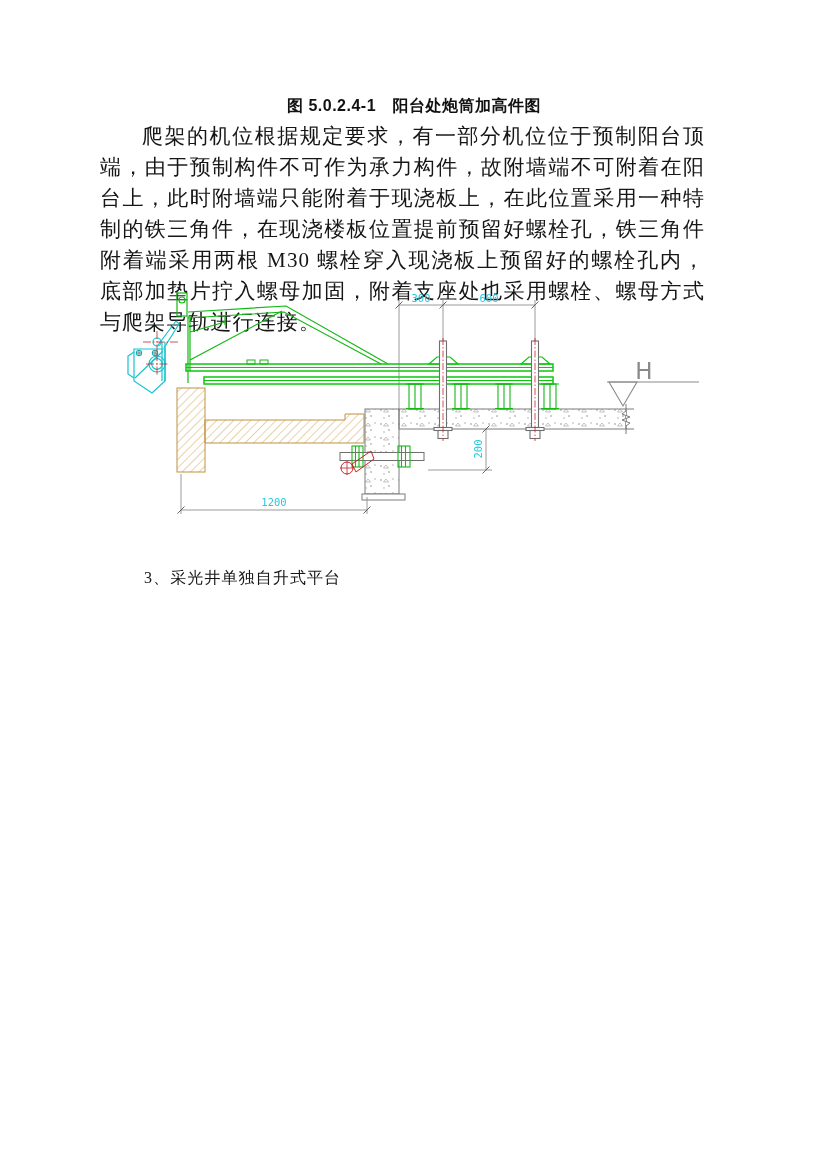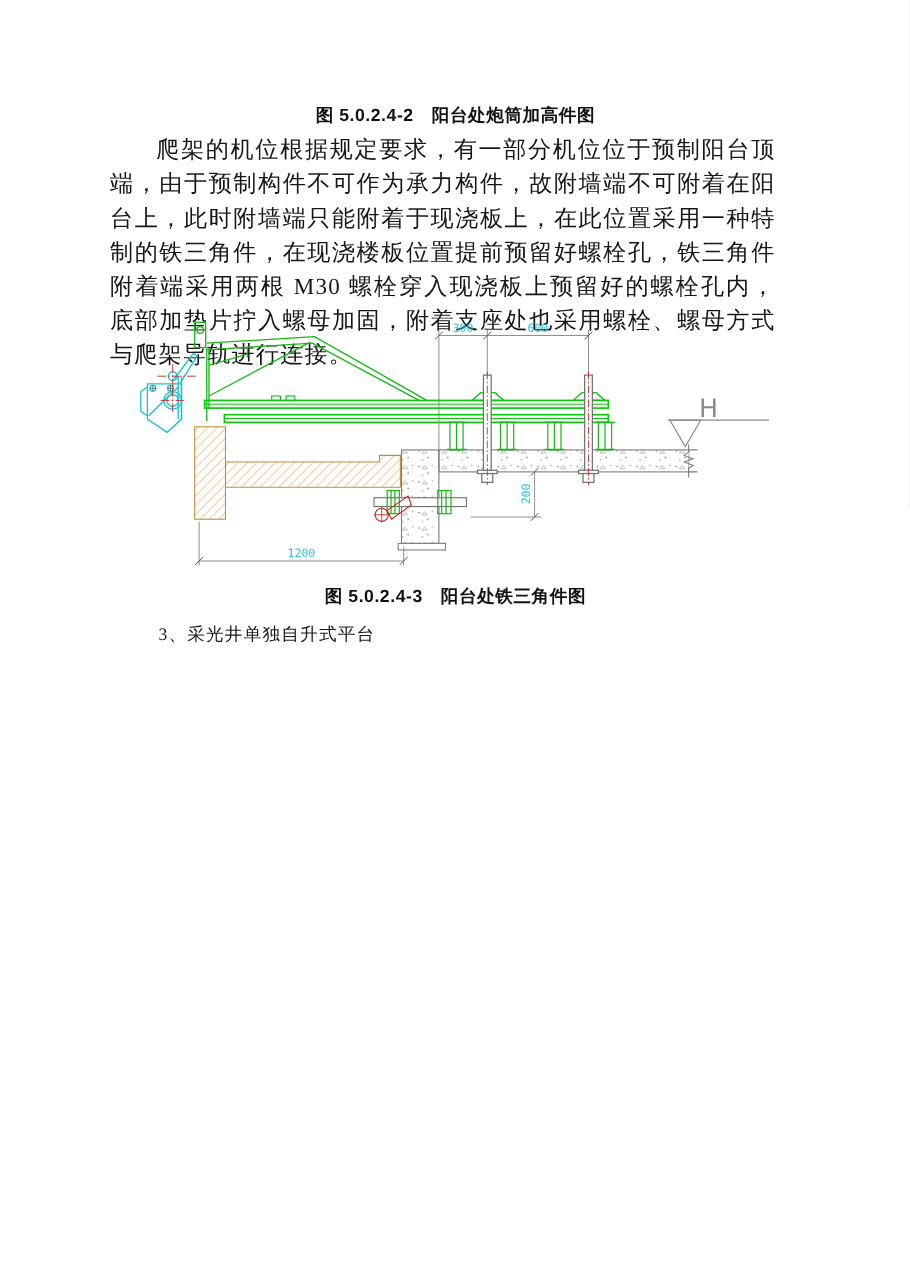--- a/index.html
+++ b/index.html
@@ -47,21 +47,21 @@
   svg text.lvl{
     font-family:"DejaVu Sans","Liberation Sans",sans-serif;
     font-size:23px;
   }
 </style>
 </head>
 <body>
 
 <div class="page">
 
-  <h3 class="caption cap1">图 5.0.2.4-2　阳台处炮筒加高件图</h3>
+  <h3 class="caption cap1">图 5.0.2.4-1　阳台处炮筒加高件图</h3>
 
   <p class="body-par par1">爬架的机位根据规定要求，有一部分机位位于预制阳台顶端，由于预制构件不可作为承力构件，故附墙端不可附着在阳台上，此时附墙端只能附着于现浇板上，在此位置采用一种特制的铁三角件，在现浇楼板位置提前预留好螺栓孔，铁三角件附着端采用两根 M30 螺栓穿入现浇板上预留好的螺栓孔内，底部加垫片拧入螺母加固，附着支座处也采用螺栓、螺母方式与爬架导轨进行连接。</p>
 
   <div class="figure">
     <svg width="580" height="232" viewBox="125 288 580 232" xmlns="http://www.w3.org/2000/svg">
       <defs>
         <pattern id="hatchTan" patternUnits="userSpaceOnUse" width="6" height="6" patternTransform="rotate(45)">
           <line x1="0" y1="0" x2="0" y2="6" stroke="#d4a855" stroke-width="1"></line>
         </pattern>
         <pattern id="conc" patternUnits="userSpaceOnUse" width="18" height="14">
@@ -198,18 +198,17 @@
       <g stroke="#cc2222" stroke-width="0.8" fill="none" stroke-dasharray="8 2 1.5 2">
         <path d="M146,364 H168 M157,353 V375"></path>
         <path d="M143,342 H178 M157,331 V352"></path>
       </g>
       <g stroke="#555" stroke-width="0.7" fill="none">
         <path d="M136,353 H142 M139,350 V356 M152,353 H158 M155,350 V356"></path>
       </g>
     </svg>
   </div>
 
-  <h3 class="caption cap2">图 5.0.2.4-3　阳台处铁三角件图</h3>
 
   <p class="subhead">3、采光井单独自升式平台</p>
 
 
 </div>
 
 </body></html>

